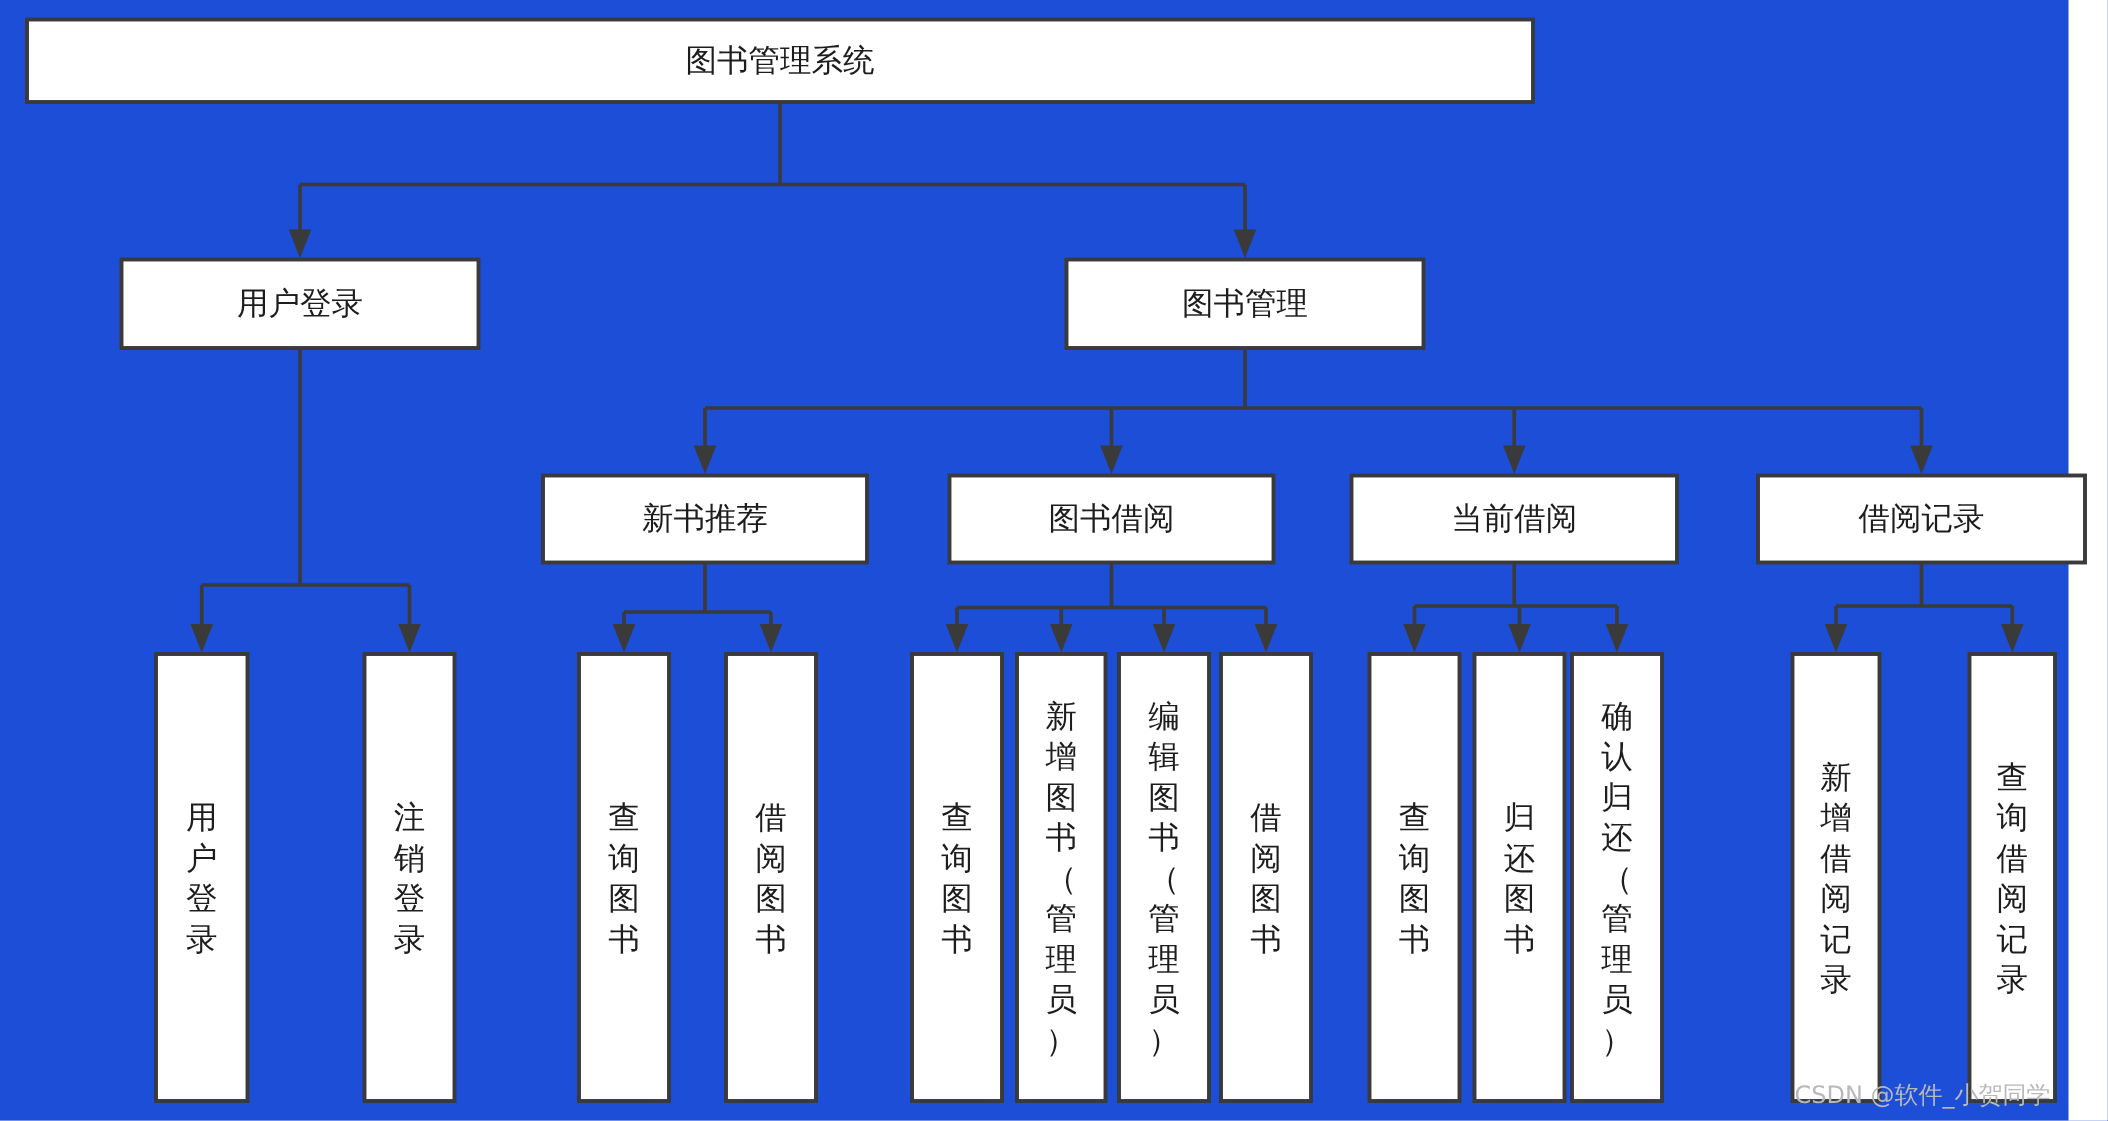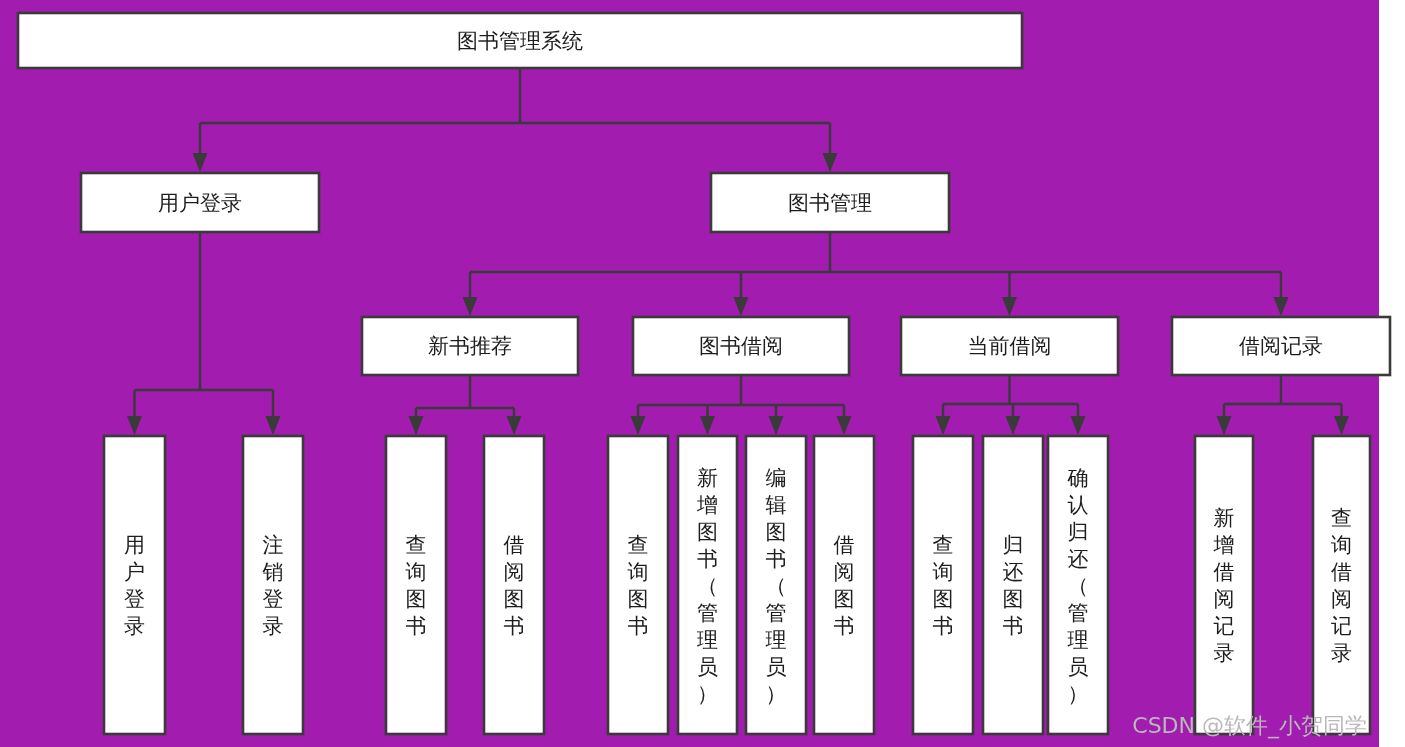--- a/index.html
+++ b/index.html
@@ -11,21 +11,21 @@
   body {
     width: 1405px;
     height: 747px;
     font-family: "DejaVu Sans", "Liberation Sans", sans-serif;
     overflow: hidden;
   }
   #diagram-root {
     position: relative;
     width: 1379px;
     height: 747px;
-    background: #a21caf;
+    background: #1d4ed8;
     text-align: center;
   }
   svg#tree-svg {
     position: absolute;
     top: 0;
     left: 0;
     width: 1405px;
     height: 747px;
   }
   .node-box {
@@ -54,21 +54,21 @@
     font-family: "DejaVu Sans", "Liberation Sans", sans-serif;
     fill: #1d1d1d;
     font-size: 21px;
     text-anchor: middle;
   }
   .watermark-text {
     position: absolute;
     right: 12px;
     bottom: 6px;
     font-family: "DejaVu Sans", "Liberation Sans", sans-serif;
-    font-size: 22px;
+    font-size: 16px;
     color: #b9b9b9;
     white-space: nowrap;
     user-select: none;
   }
 </style>
 </head>
 <body>
 
 <div id="diagram-root">
 

